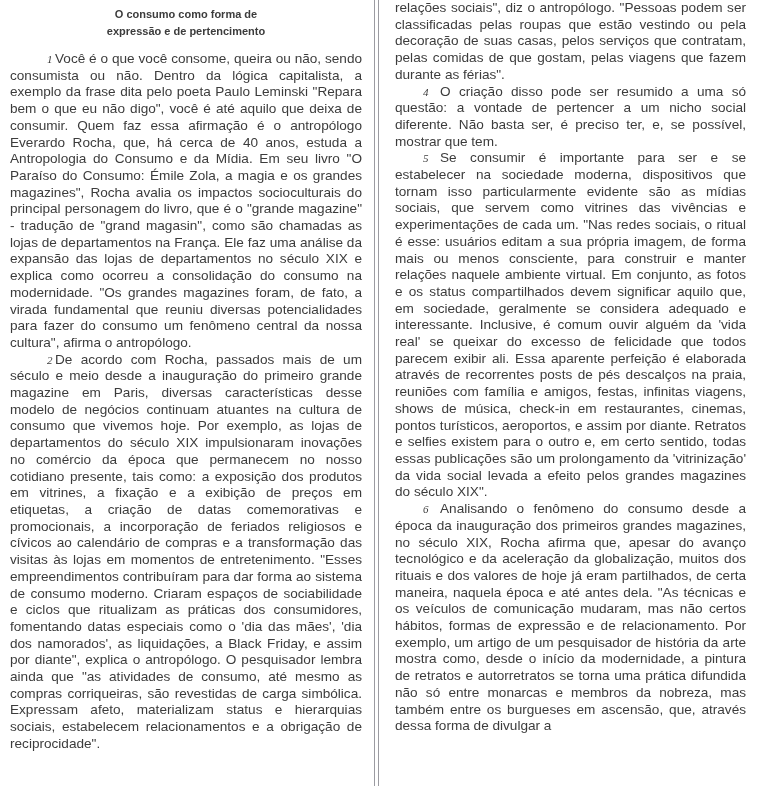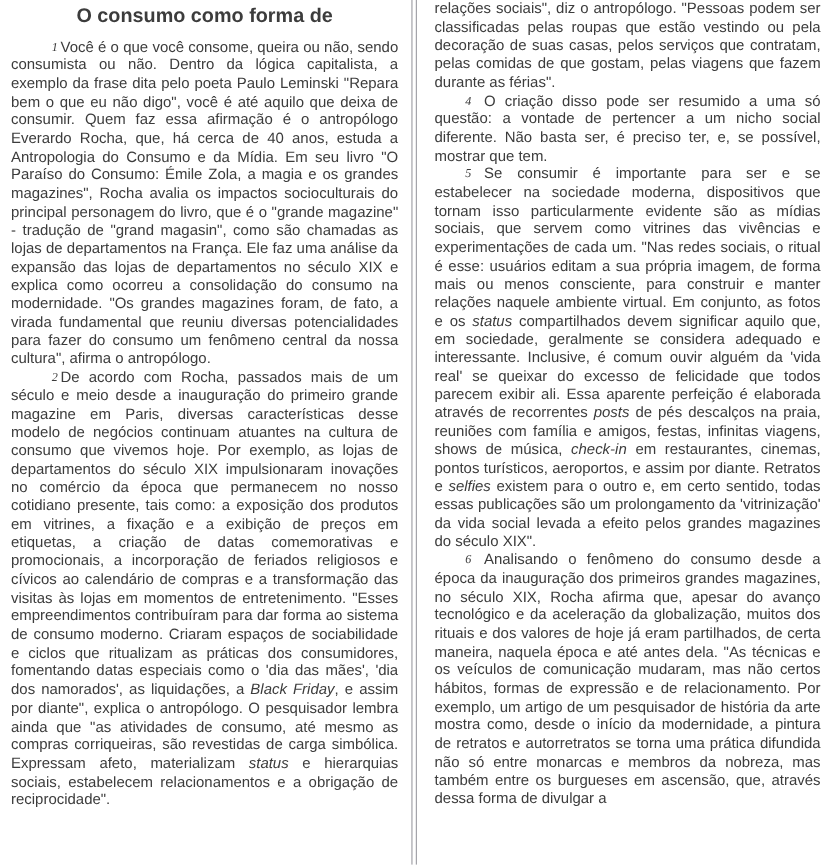--- a/index.html
+++ b/index.html
@@ -20,57 +20,58 @@
     position: absolute;
     top: 0;
   }
   .col-left  { left: 10px;  width: 352px; }
   .col-right { left: 395px; width: 351px; }
   .article-title {
     text-align: center;
     font-weight: 700;
     margin: 6px 0 12px 0;
     line-height: 16.5px;
-    font-size: 18px;
+    font-size: 11px;
   }
   .para {
     position: relative;
     margin: 0;
     text-align: justify;
     text-indent: 45px;
   }
   .para.no-indent { text-indent: 0; }
   .pnum {
     position: absolute;
     top: 2px;
     font-family: "Liberation Serif", serif;
     font-style: italic;
     font-size: 11px;
     line-height: 12px;
     color: #3c3c3c;
   }
   .col-left  .pnum { left: -8px; }
   .col-right .pnum { left: -17px; }
-  .seg-italic { font-style: italic; }
+  .seg-italic { }
   .column-divider {
     position: absolute;
     left: 374px; top: 0;
     width: 3px; height: 786px;
     border-left: 1px solid #9b9ba1;
     border-right: 1px solid #9b9ba1;
   }
 </style>
 </head>
 <body>
 
 <div class="page">
 
   <div class="col col-left">
     <div class="article-title">
       <div>O consumo como forma de</div>
+      <div>expressão e de pertencimento</div>
     </div>
     <div>
         <p class="para"><span class="pnum">1</span><span class="seg-regular">Você é o que você consome, queira ou não, sendo consumista ou não. Dentro da lógica capitalista, a exemplo da frase dita pelo poeta Paulo Leminski "Repara bem o que eu não digo", você é até aquilo que deixa de consumir. Quem faz essa afirmação é o antropólogo Everardo Rocha, que, há cerca de 40 anos, estuda a Antropologia do Consumo e da Mídia. Em seu livro "O Paraíso do Consumo: Émile Zola, a magia e os grandes magazines", Rocha avalia os impactos socioculturais do principal personagem do livro, que é o "grande magazine" - tradução de "grand magasin", como são chamadas as lojas de departamentos na França. Ele faz uma análise da expansão das lojas de departamentos no século XIX e explica como ocorreu a consolidação do consumo na modernidade. "Os grandes magazines foram, de fato, a virada fundamental que reuniu diversas potencialidades para fazer do consumo um fenômeno central da nossa cultura", afirma o antropólogo.</span></p>
         <p class="para"><span class="pnum">2</span><span class="seg-regular">De acordo com Rocha, passados mais de um século e meio desde a inauguração do primeiro grande magazine em Paris, diversas características desse modelo de negócios continuam atuantes na cultura de consumo que vivemos hoje. Por exemplo, as lojas de departamentos do século XIX impulsionaram inovações no comércio da época que permanecem no nosso cotidiano presente, tais como: a exposição dos produtos em vitrines, a fixação e a exibição de preços em etiquetas, a criação de datas comemorativas e promocionais, a incorporação de feriados religiosos e cívicos ao calendário de compras e a transformação das visitas às lojas em momentos de entretenimento. "Esses empreendimentos contribuíram para dar forma ao sistema de consumo moderno. Criaram espaços de sociabilidade e ciclos que ritualizam as práticas dos consumidores, fomentando datas especiais como o 'dia das mães', 'dia dos namorados', as liquidações, a </span><span class="seg-italic">Black Friday</span><span class="seg-regular">, e assim por diante", explica o antropólogo. O pesquisador lembra ainda que "as atividades de consumo, até mesmo as compras corriqueiras, são revestidas de carga simbólica. Expressam afeto, materializam </span><span class="seg-italic">status</span><span class="seg-regular"> e hierarquias sociais, estabelecem relacionamentos e a obrigação de reciprocidade".</span></p>
       </div>
   </div>
 
   <div class="column-divider"></div>
 
   <div class="col col-right">

